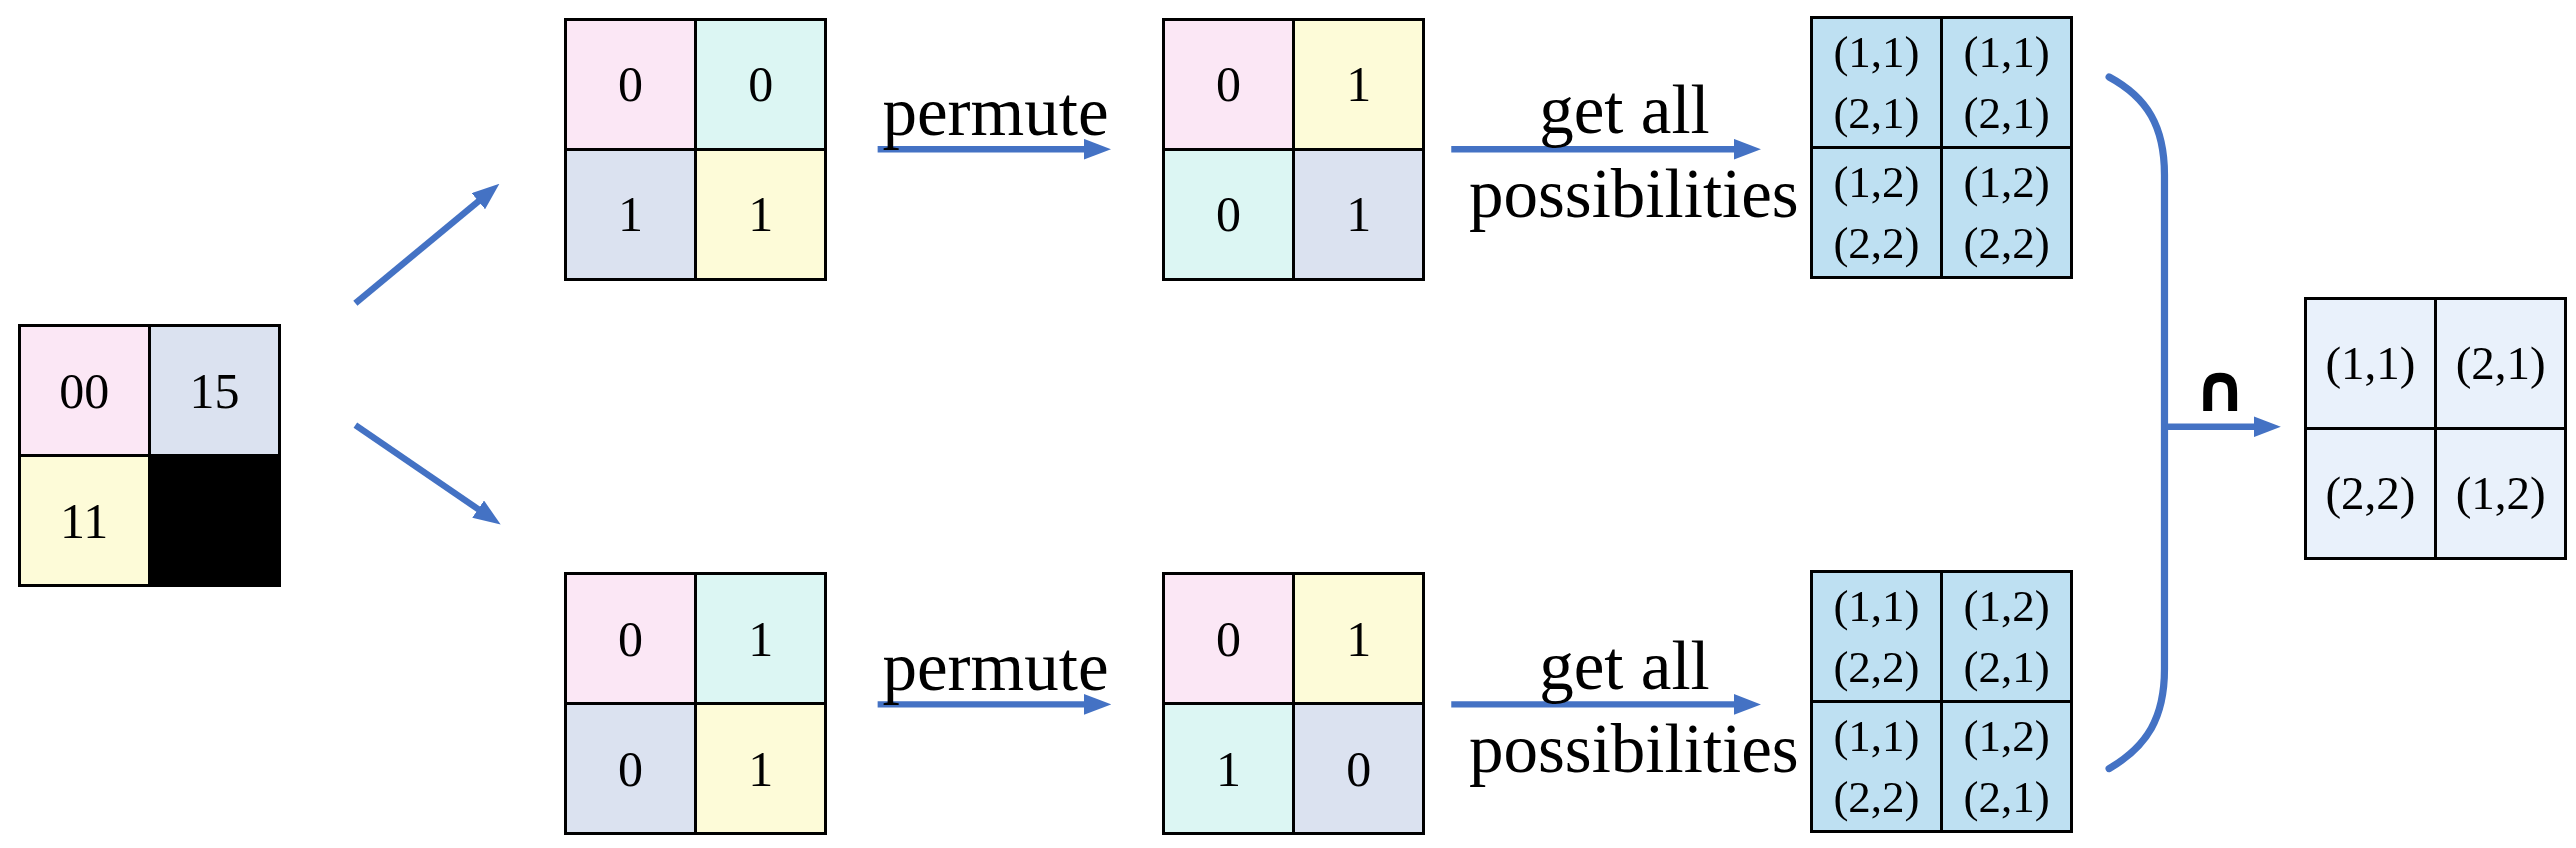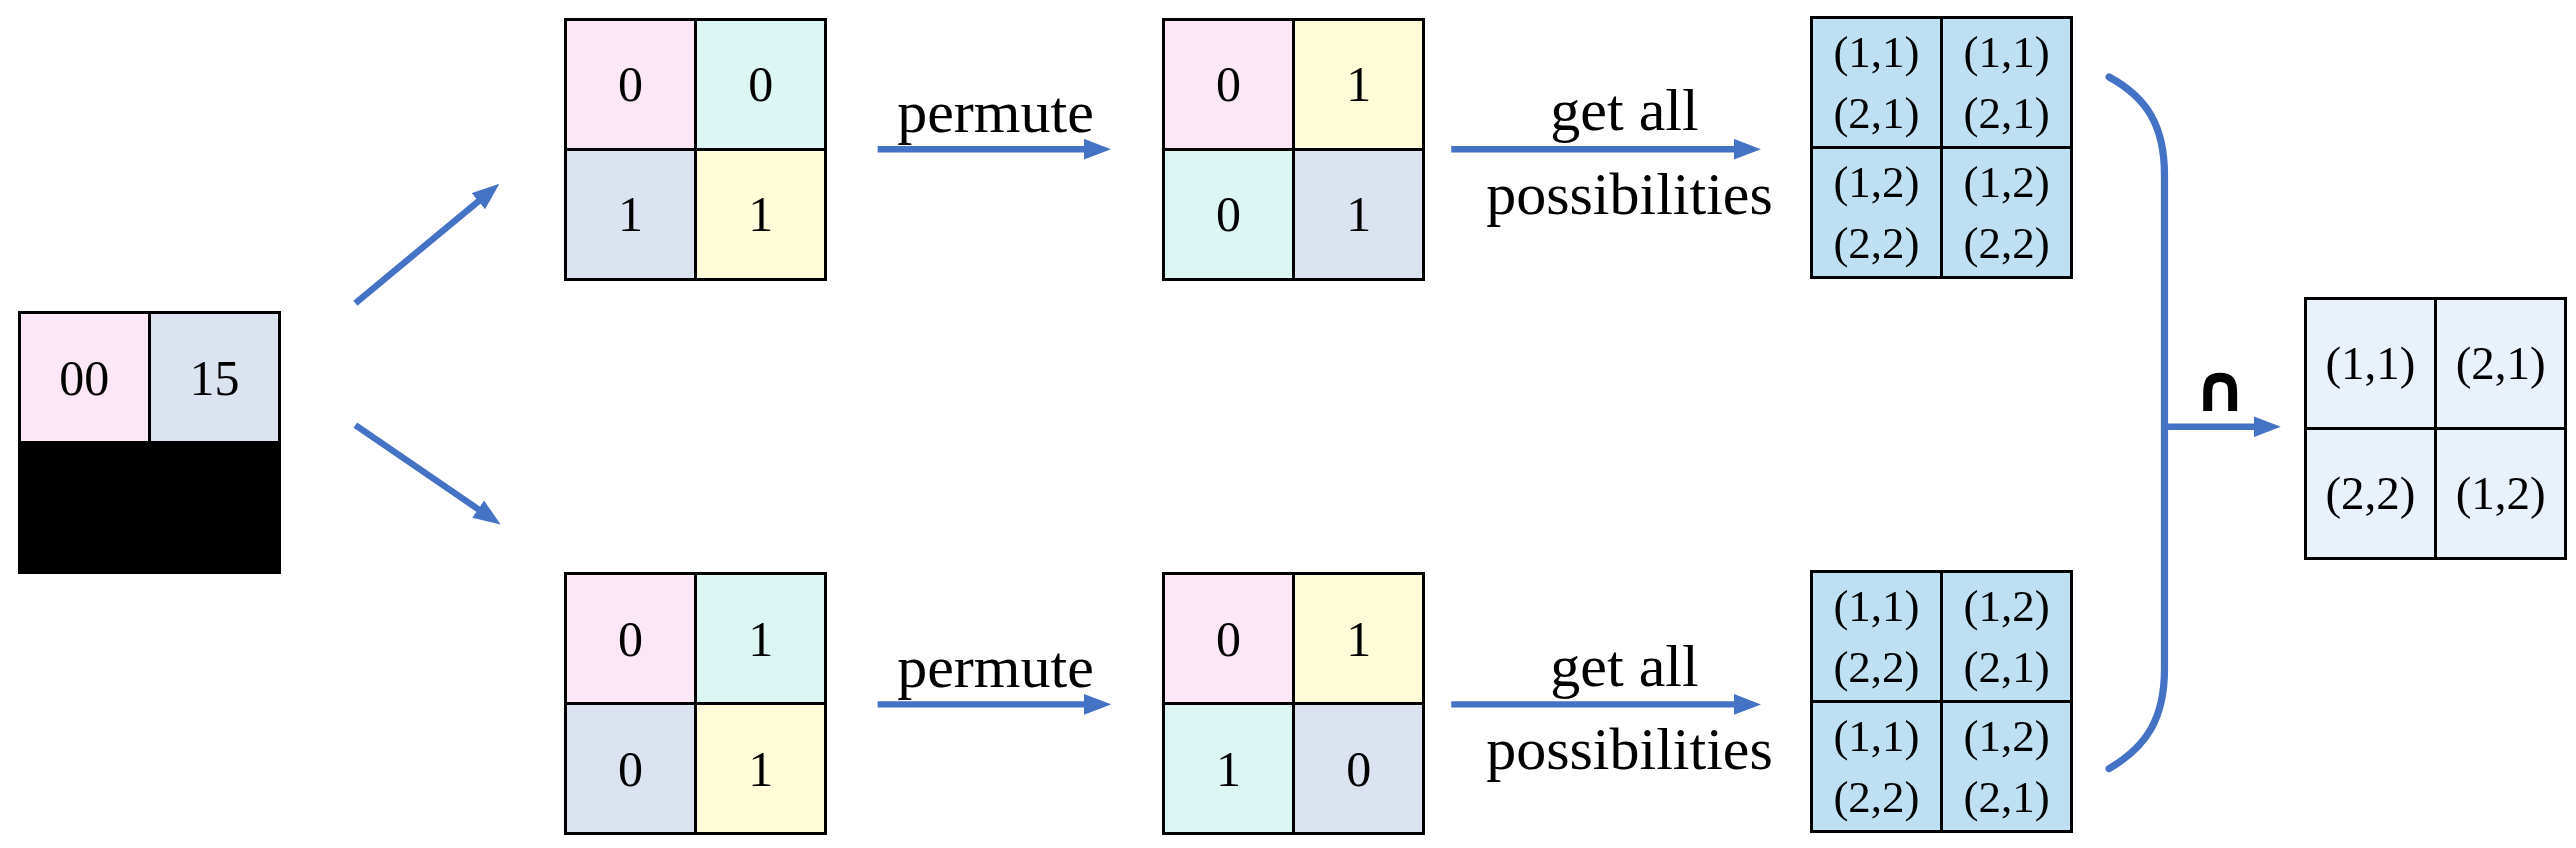--- a/index.html
+++ b/index.html
@@ -34,21 +34,21 @@
   .c-lavender{background:var(--c-lavender,#DBE2F0);}
   .c-yellow{background:var(--c-yellow,#FDFBD8);}
   .c-lightblue{background:var(--c-light_blue,#BEE0F2);}
   .c-paleblue{background:var(--c-pale_blue,#E9F1FB);}
 
   .tuple-cell{flex-direction:column;font-size:45px;line-height:61px;}
   .result-cell{font-size:47px;}
 
   .label{
     position:absolute;text-align:center;
-    font-size:60px;line-height:51px;white-space:nowrap;
+    font-size:69px;line-height:51px;white-space:nowrap;
   }
   .cap-label{
     position:absolute;text-align:center;
     font-family:"DejaVu Sans","Liberation Sans",sans-serif;
     font-weight:bold;font-size:66px;line-height:66px;
   }
 </style>
 </head>
 <body>
 
@@ -63,26 +63,29 @@
     <line class="arrow-line" x1="442" y1="378" x2="600" y2="247" marker-end="url(#ah)"></line>
     <line class="arrow-line" x1="442" y1="530" x2="600" y2="638" marker-end="url(#ah)"></line>
     <line class="arrow-line" x1="1093" y1="186" x2="1356" y2="186" marker-end="url(#ah)"></line>
     <line class="arrow-line" x1="1093" y1="878" x2="1356" y2="878" marker-end="url(#ah)"></line>
     <line class="arrow-line" x1="1808" y1="186" x2="2166" y2="186" marker-end="url(#ah)"></line>
     <line class="arrow-line" x1="1808" y1="878" x2="2166" y2="878" marker-end="url(#ah)"></line>
     <path class="brace-path" d="M2628,96 C2676,122 2697,158 2697,218 L2697,834 C2697,894 2676,930 2628,958"></path>
     <line class="arrow-line" x1="2698" y1="532" x2="2814" y2="532" marker-end="url(#ah)"></line>
   </svg>
 
-  <div class="grid2" style="left:17.7px;top:311px">
+  <div class="grid2" style="left:17.7px;top:324px">
     <div class="cell c-pink">
         <span>00</span>
       </div>
     <div class="cell c-lavender">
         <span>15</span>
+      </div>
+    <div class="cell c-yellow">
+        <span>11</span>
       </div>
   </div>
 
   <div class="grid2" style="left:564px;top:17.7px">
     <div class="cell c-pink">
         <span>0</span>
       </div>
     <div class="cell c-cyan">
         <span>0</span>
       </div>

